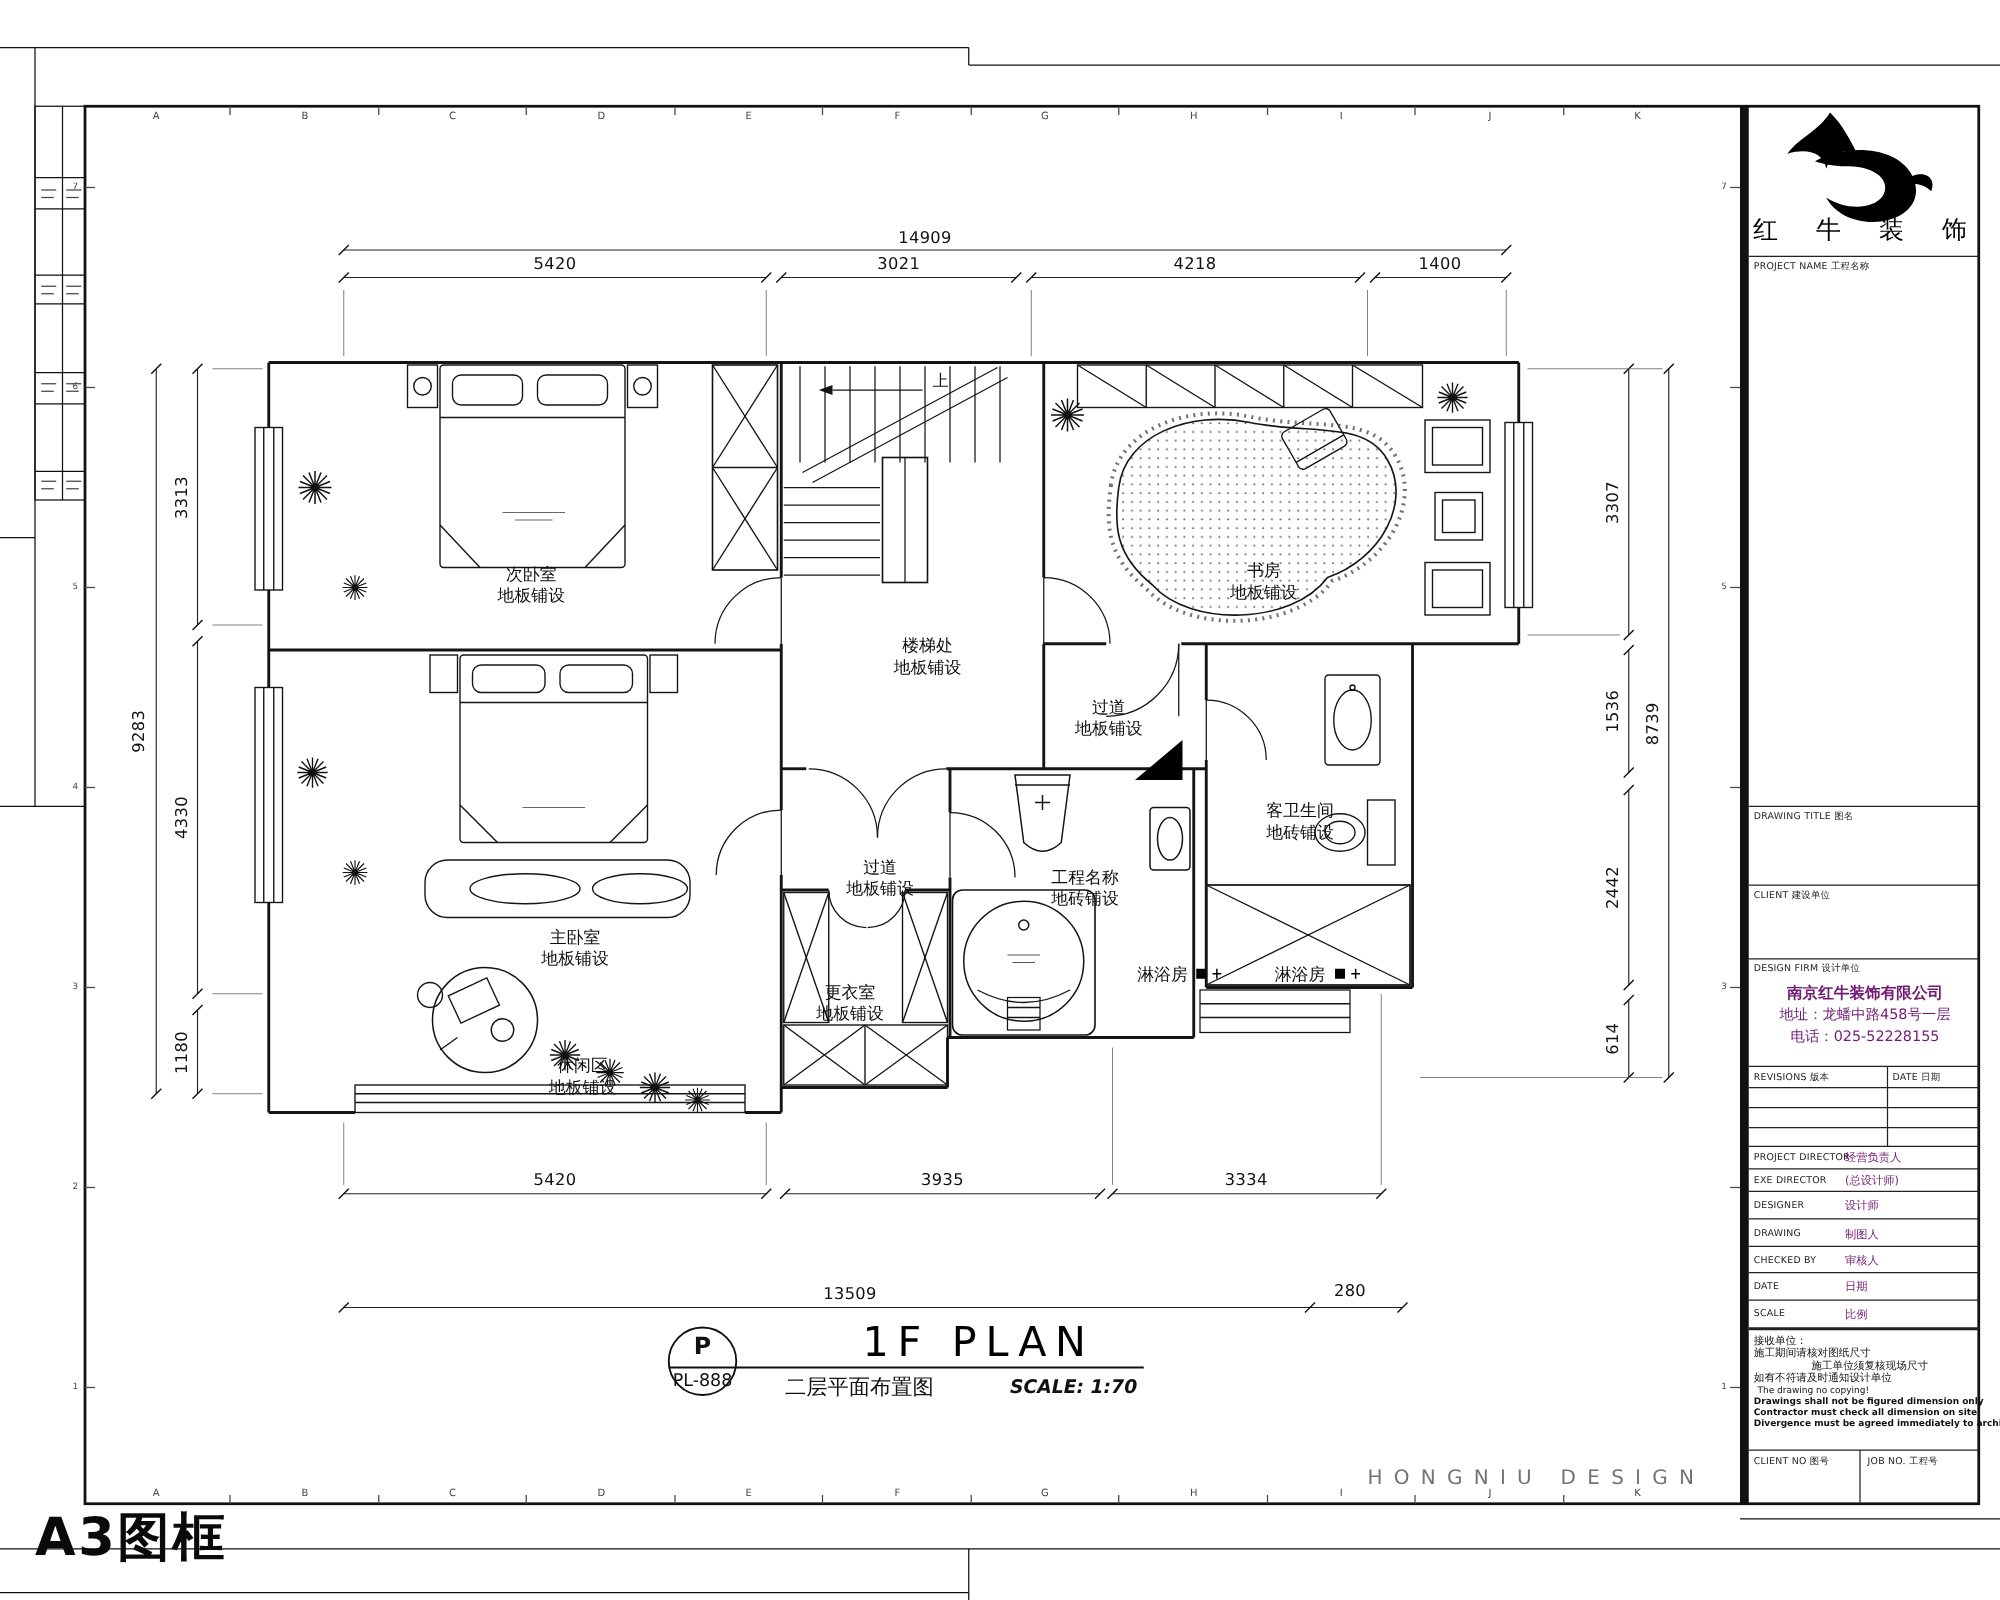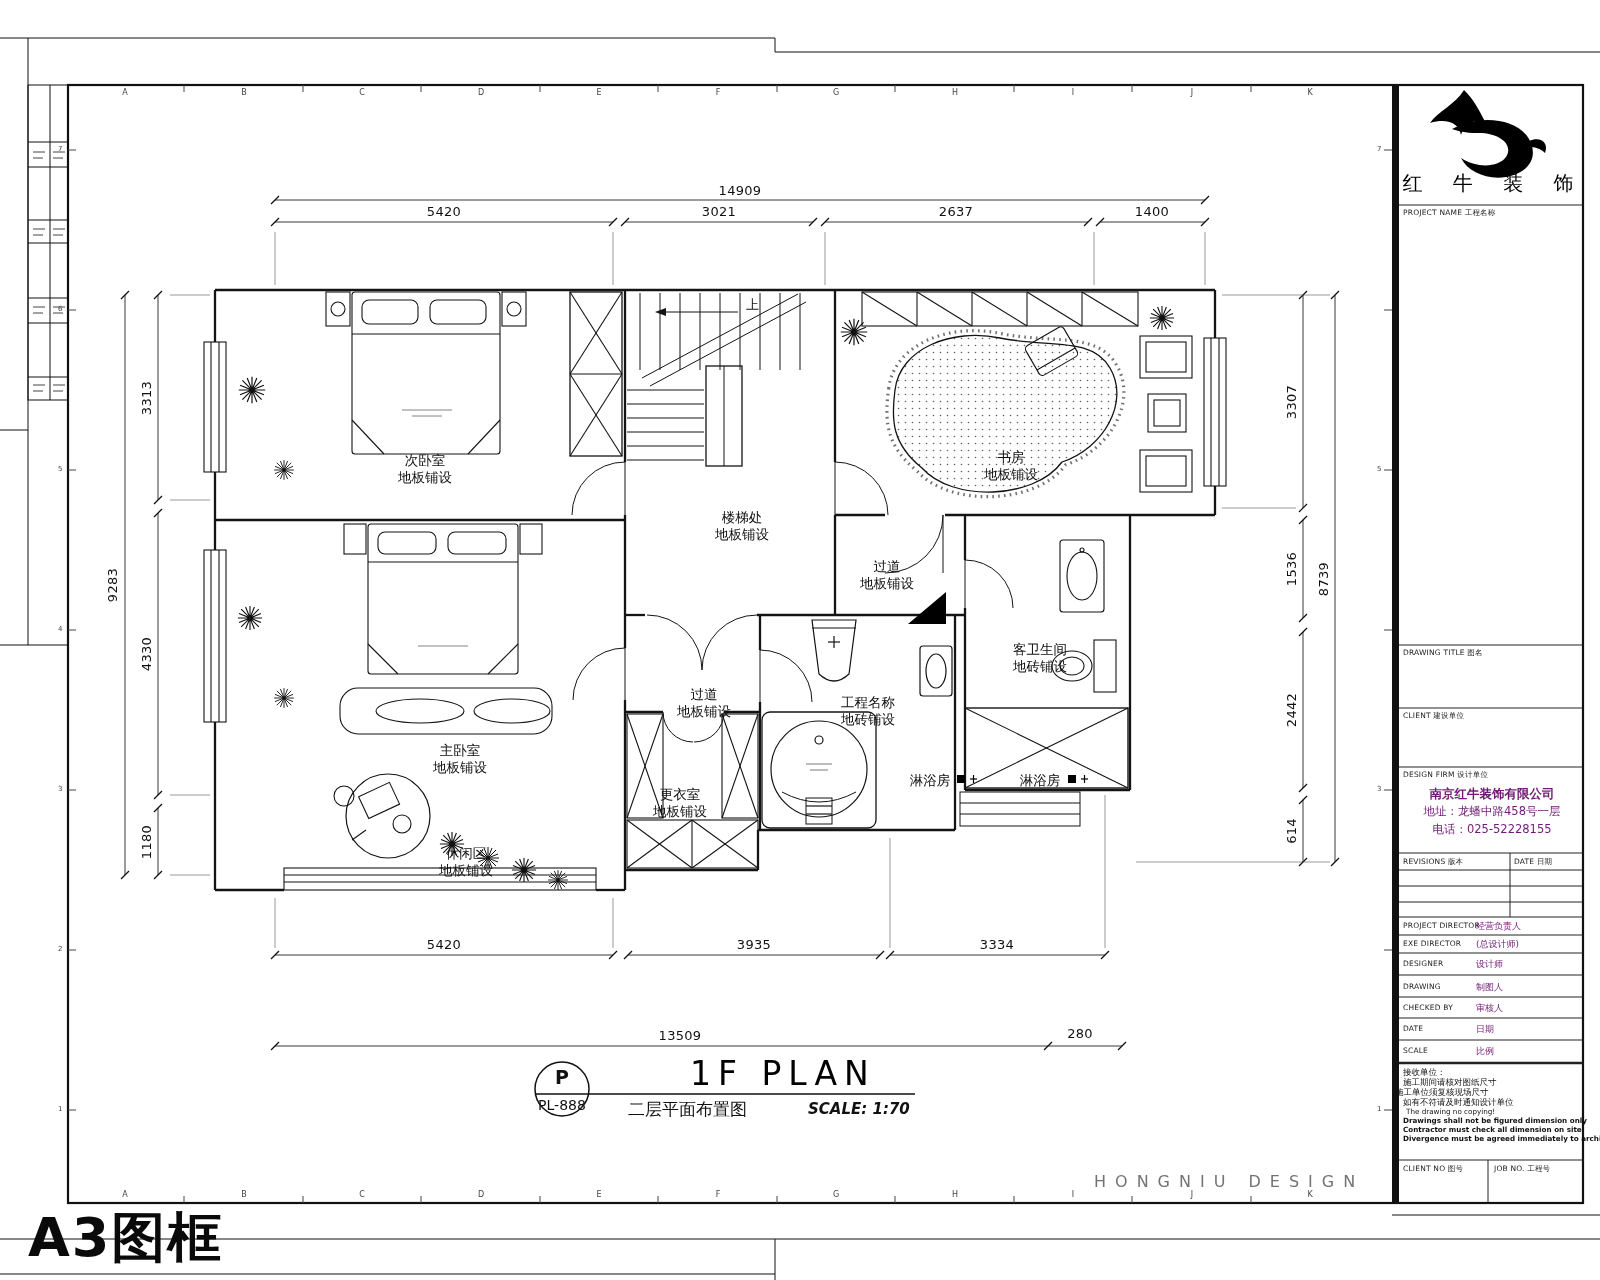--- a/index.html
+++ b/index.html
@@ -14,21 +14,21 @@
   .g{font-size:8px;color:#444;transform:translateX(-50%);}
   .n{font-size:7px;color:#444;}
   .tbl{font-size:7.5px;color:#222;letter-spacing:.2px;}
   .tbv{font-size:9px;color:#701a75;}
   .note{font-size:8.5px;color:#111;}
   .noteb{font-size:7.2px;font-weight:bold;color:#111;}
   .logo{font-family:"DejaVu Serif","Liberation Serif",serif;font-size:20px;letter-spacing:12px;color:#000;}
   .bigtitle{font-size:33px;font-weight:normal;letter-spacing:7px;color:#000;}
   .subtitle{font-size:17px;color:#111;}
   .scl{font-size:15px;font-style:italic;font-weight:bold;color:#111;}
-  .a3{font-size:54px;font-weight:600;color:#0a0a0a;letter-spacing:2px;}
+  .a3{font-size:42px;font-weight:600;color:#0a0a0a;letter-spacing:2px;}
   .wm{position:absolute;left:1056px;top:1076px;display:flex;align-items:center;}
   .wm-cn{font-size:84px;color:#474747;letter-spacing:6px;line-height:1;}
   .wm-bar{display:inline-block;width:11px;height:62px;background:#9a9a9a;margin:0 14px;}
   .wm-gy{font-size:84px;color:#8d8d8d;letter-spacing:6px;line-height:1;}
   .wm-sub{position:absolute;left:1094px;top:1172px;font-size:16px;letter-spacing:9px;color:#737373;}
   .bubP{font-size:19px;font-weight:bold;}
   .bubN{font-size:14px;}
   .stairup{font-size:13px;}
 </style>
 </head>
@@ -510,21 +510,21 @@
   <div class="t n" style="left:58px;top:945px">2</div>
   <div class="t n" style="left:58px;top:1105px">1</div>
   <div class="t n" style="left:1377px;top:145px">7</div>
   <div class="t n" style="left:1377px;top:465px">5</div>
   <div class="t n" style="left:1377px;top:785px">3</div>
   <div class="t n" style="left:1377px;top:1105px">1</div>
 
   <div class="t dim c" style="left:740px;top:183px">14909</div>
   <div class="t dim c" style="left:444px;top:204px">5420</div>
   <div class="t dim c" style="left:719px;top:204px">3021</div>
-  <div class="t dim c" style="left:956px;top:204px">2637</div>
+  <div class="t dim c" style="left:956px;top:204px">4218</div>
   <div class="t dim c" style="left:1152px;top:204px">1400</div>
   <div class="t dim v" style="left:112px;top:585px">9283</div>
   <div class="t dim v" style="left:146px;top:398px">3313</div>
   <div class="t dim v" style="left:146px;top:654px">4330</div>
   <div class="t dim v" style="left:146px;top:842px">1180</div>
   <div class="t dim v" style="left:1291px;top:402px">3307</div>
   <div class="t dim v" style="left:1291px;top:569px">1536</div>
   <div class="t dim v" style="left:1291px;top:710px">2442</div>
   <div class="t dim v" style="left:1291px;top:831px">614</div>
   <div class="t dim v" style="left:1323px;top:579px">8739</div>
@@ -609,21 +609,21 @@
   <div class="t tbl" style="left:1403px;top:982px">DRAWING</div>
   <div class="t tbv" style="left:1476px;top:981px">制图人</div>
   <div class="t tbl" style="left:1403px;top:1003px">CHECKED BY</div>
   <div class="t tbv" style="left:1476px;top:1002px">审核人</div>
   <div class="t tbl" style="left:1403px;top:1024px">DATE</div>
   <div class="t tbv" style="left:1476px;top:1023px">日期</div>
   <div class="t tbl" style="left:1403px;top:1046px">SCALE</div>
   <div class="t tbv" style="left:1476px;top:1045px">比例</div>
   <div class="t note" style="left:1403px;top:1067px">接收单位：</div>
   <div class="t note" style="left:1403px;top:1077px">施工期间请核对图纸尺寸</div>
-  <div class="t note" style="left:1395px;top:1087px">施工单位须复核现场尺寸</div>
+  <div class="t note" style="left:1449px;top:1087px">施工单位须复核现场尺寸</div>
   <div class="t note" style="left:1403px;top:1097px">如有不符请及时通知设计单位</div>
   <div class="t noteb" style="left:1406px;top:1107px;font-weight:normal">The drawing no copying!</div>
   <div class="t noteb" style="left:1403px;top:1116px">Drawings shall not be figured dimension only</div>
   <div class="t noteb" style="left:1403px;top:1125px">Contractor must check all dimension on site</div>
   <div class="t noteb" style="left:1403px;top:1134px">Divergence must be agreed immediately to architects</div>
   <div class="t tbl" style="left:1403px;top:1164px">CLIENT NO 图号</div>
   <div class="t tbl" style="left:1494px;top:1164px">JOB NO. 工程号</div>
 
 </div>
 

